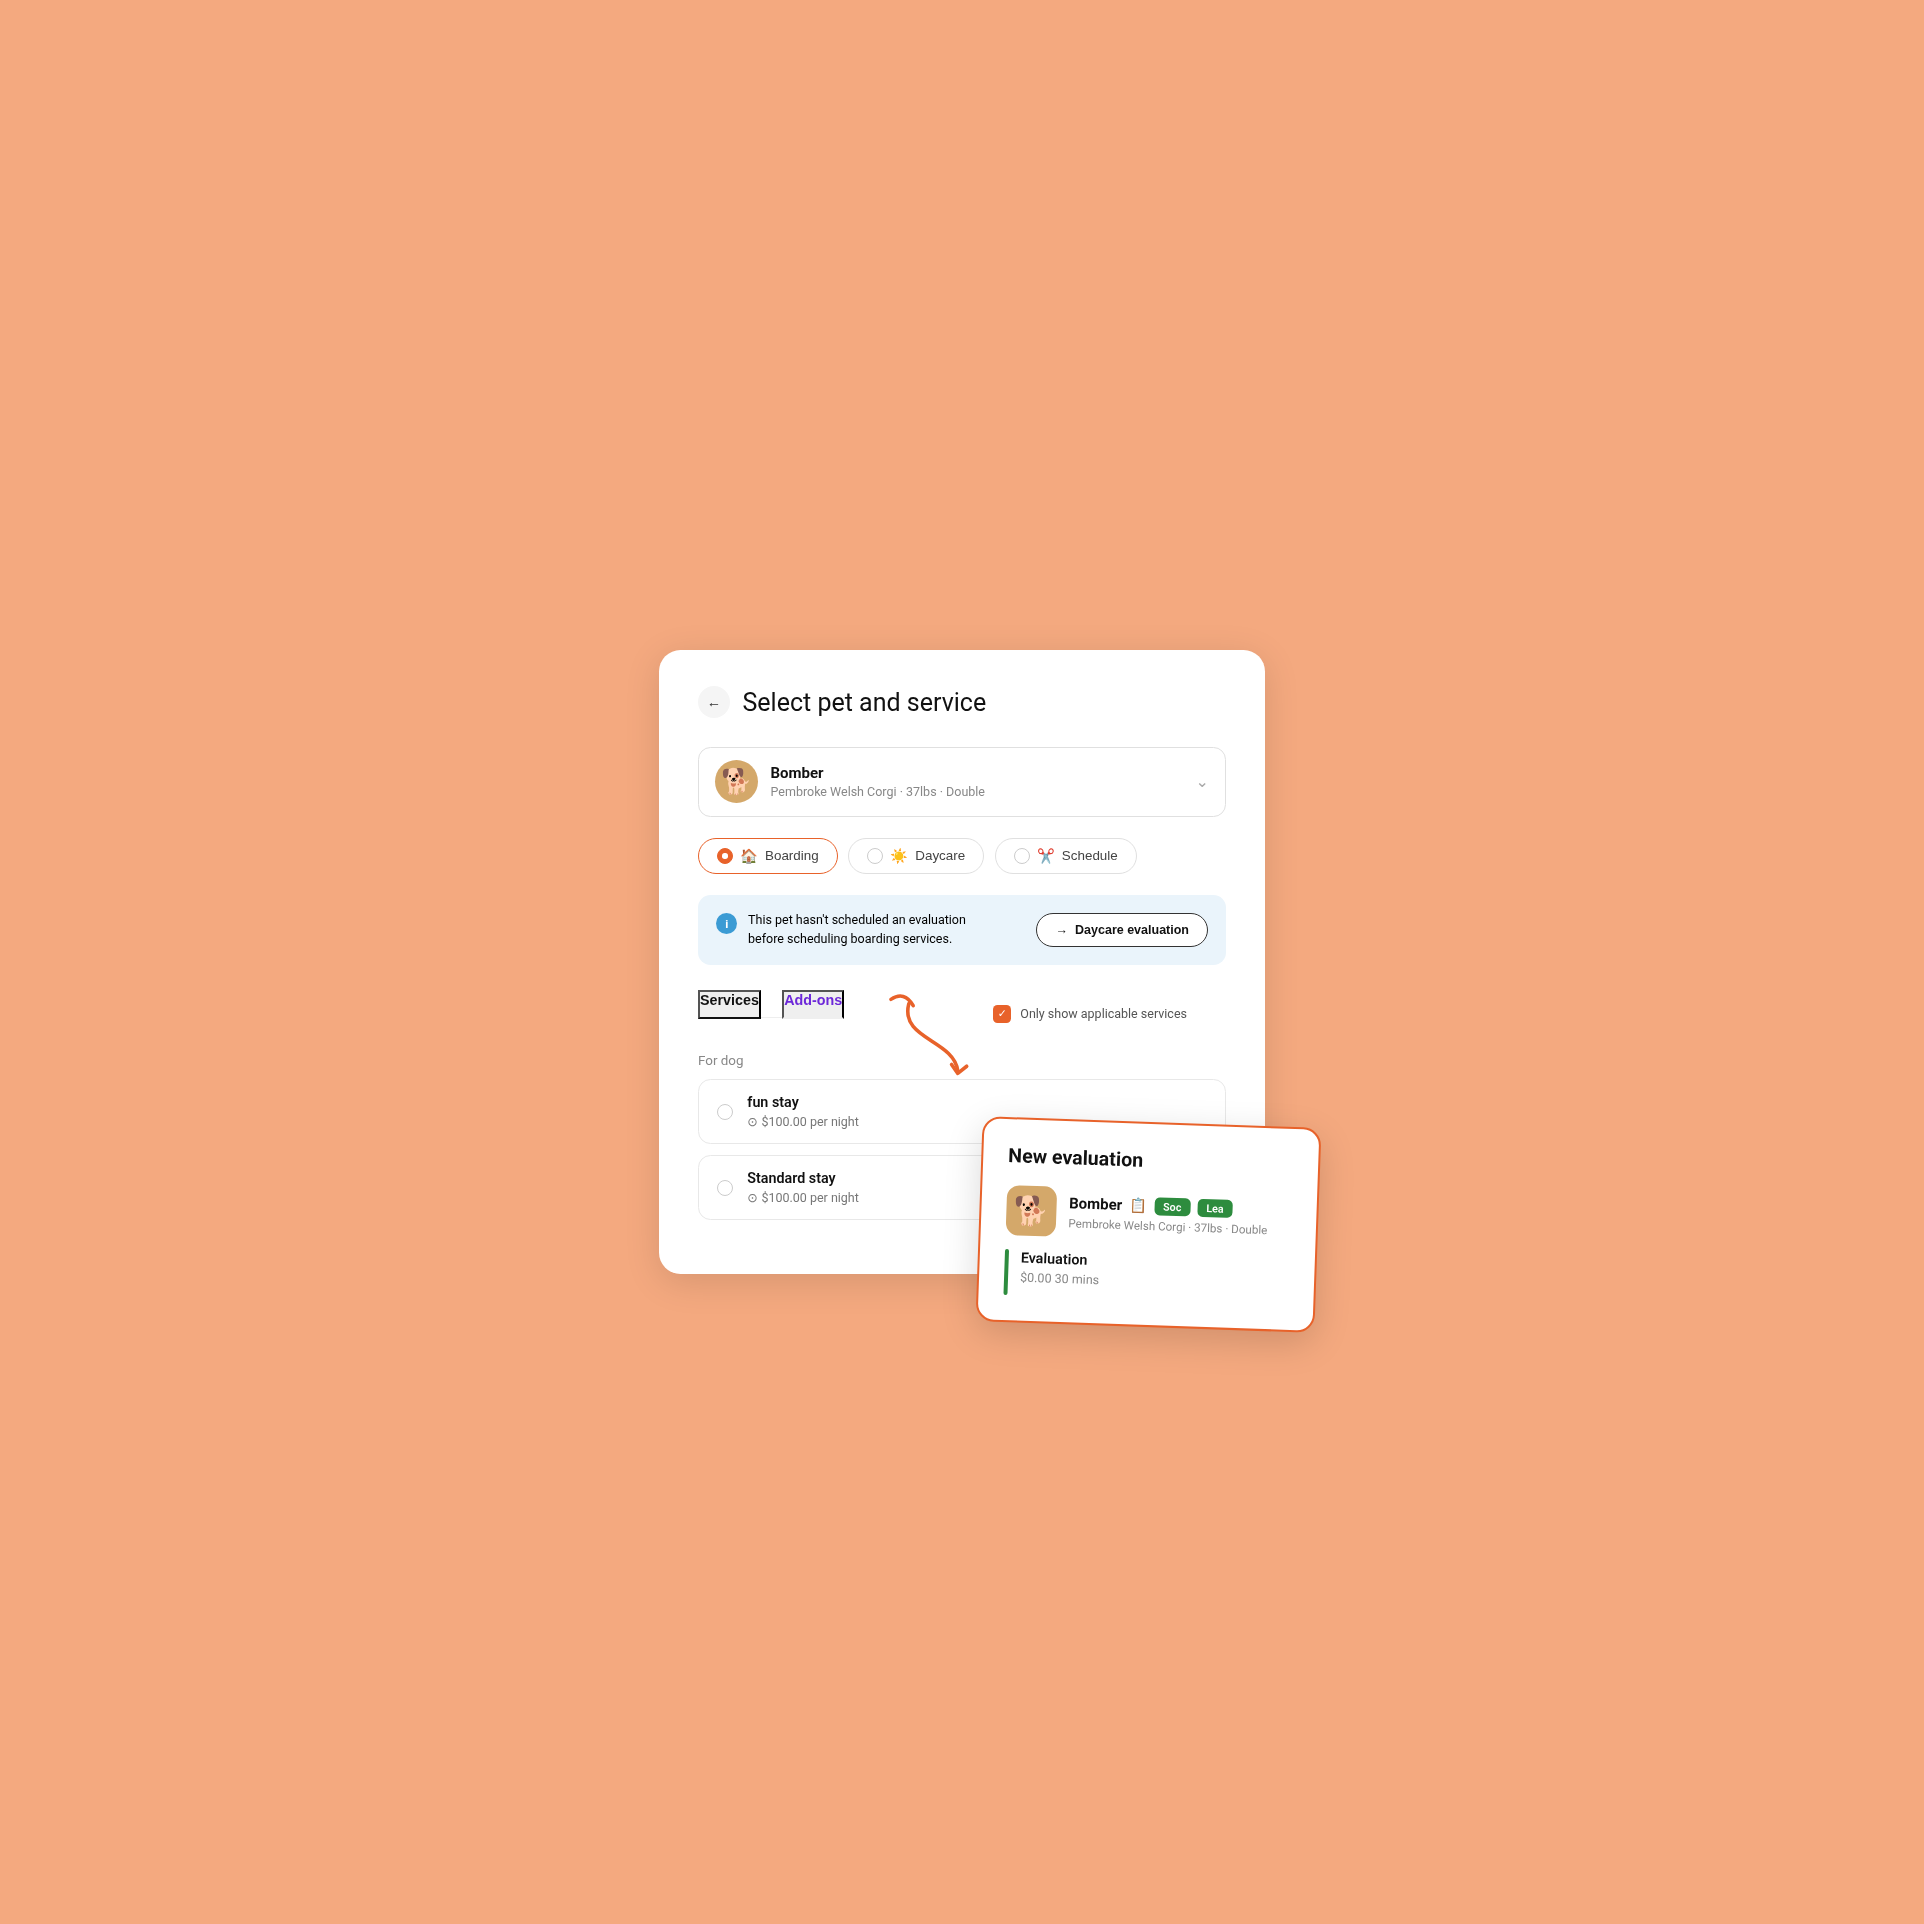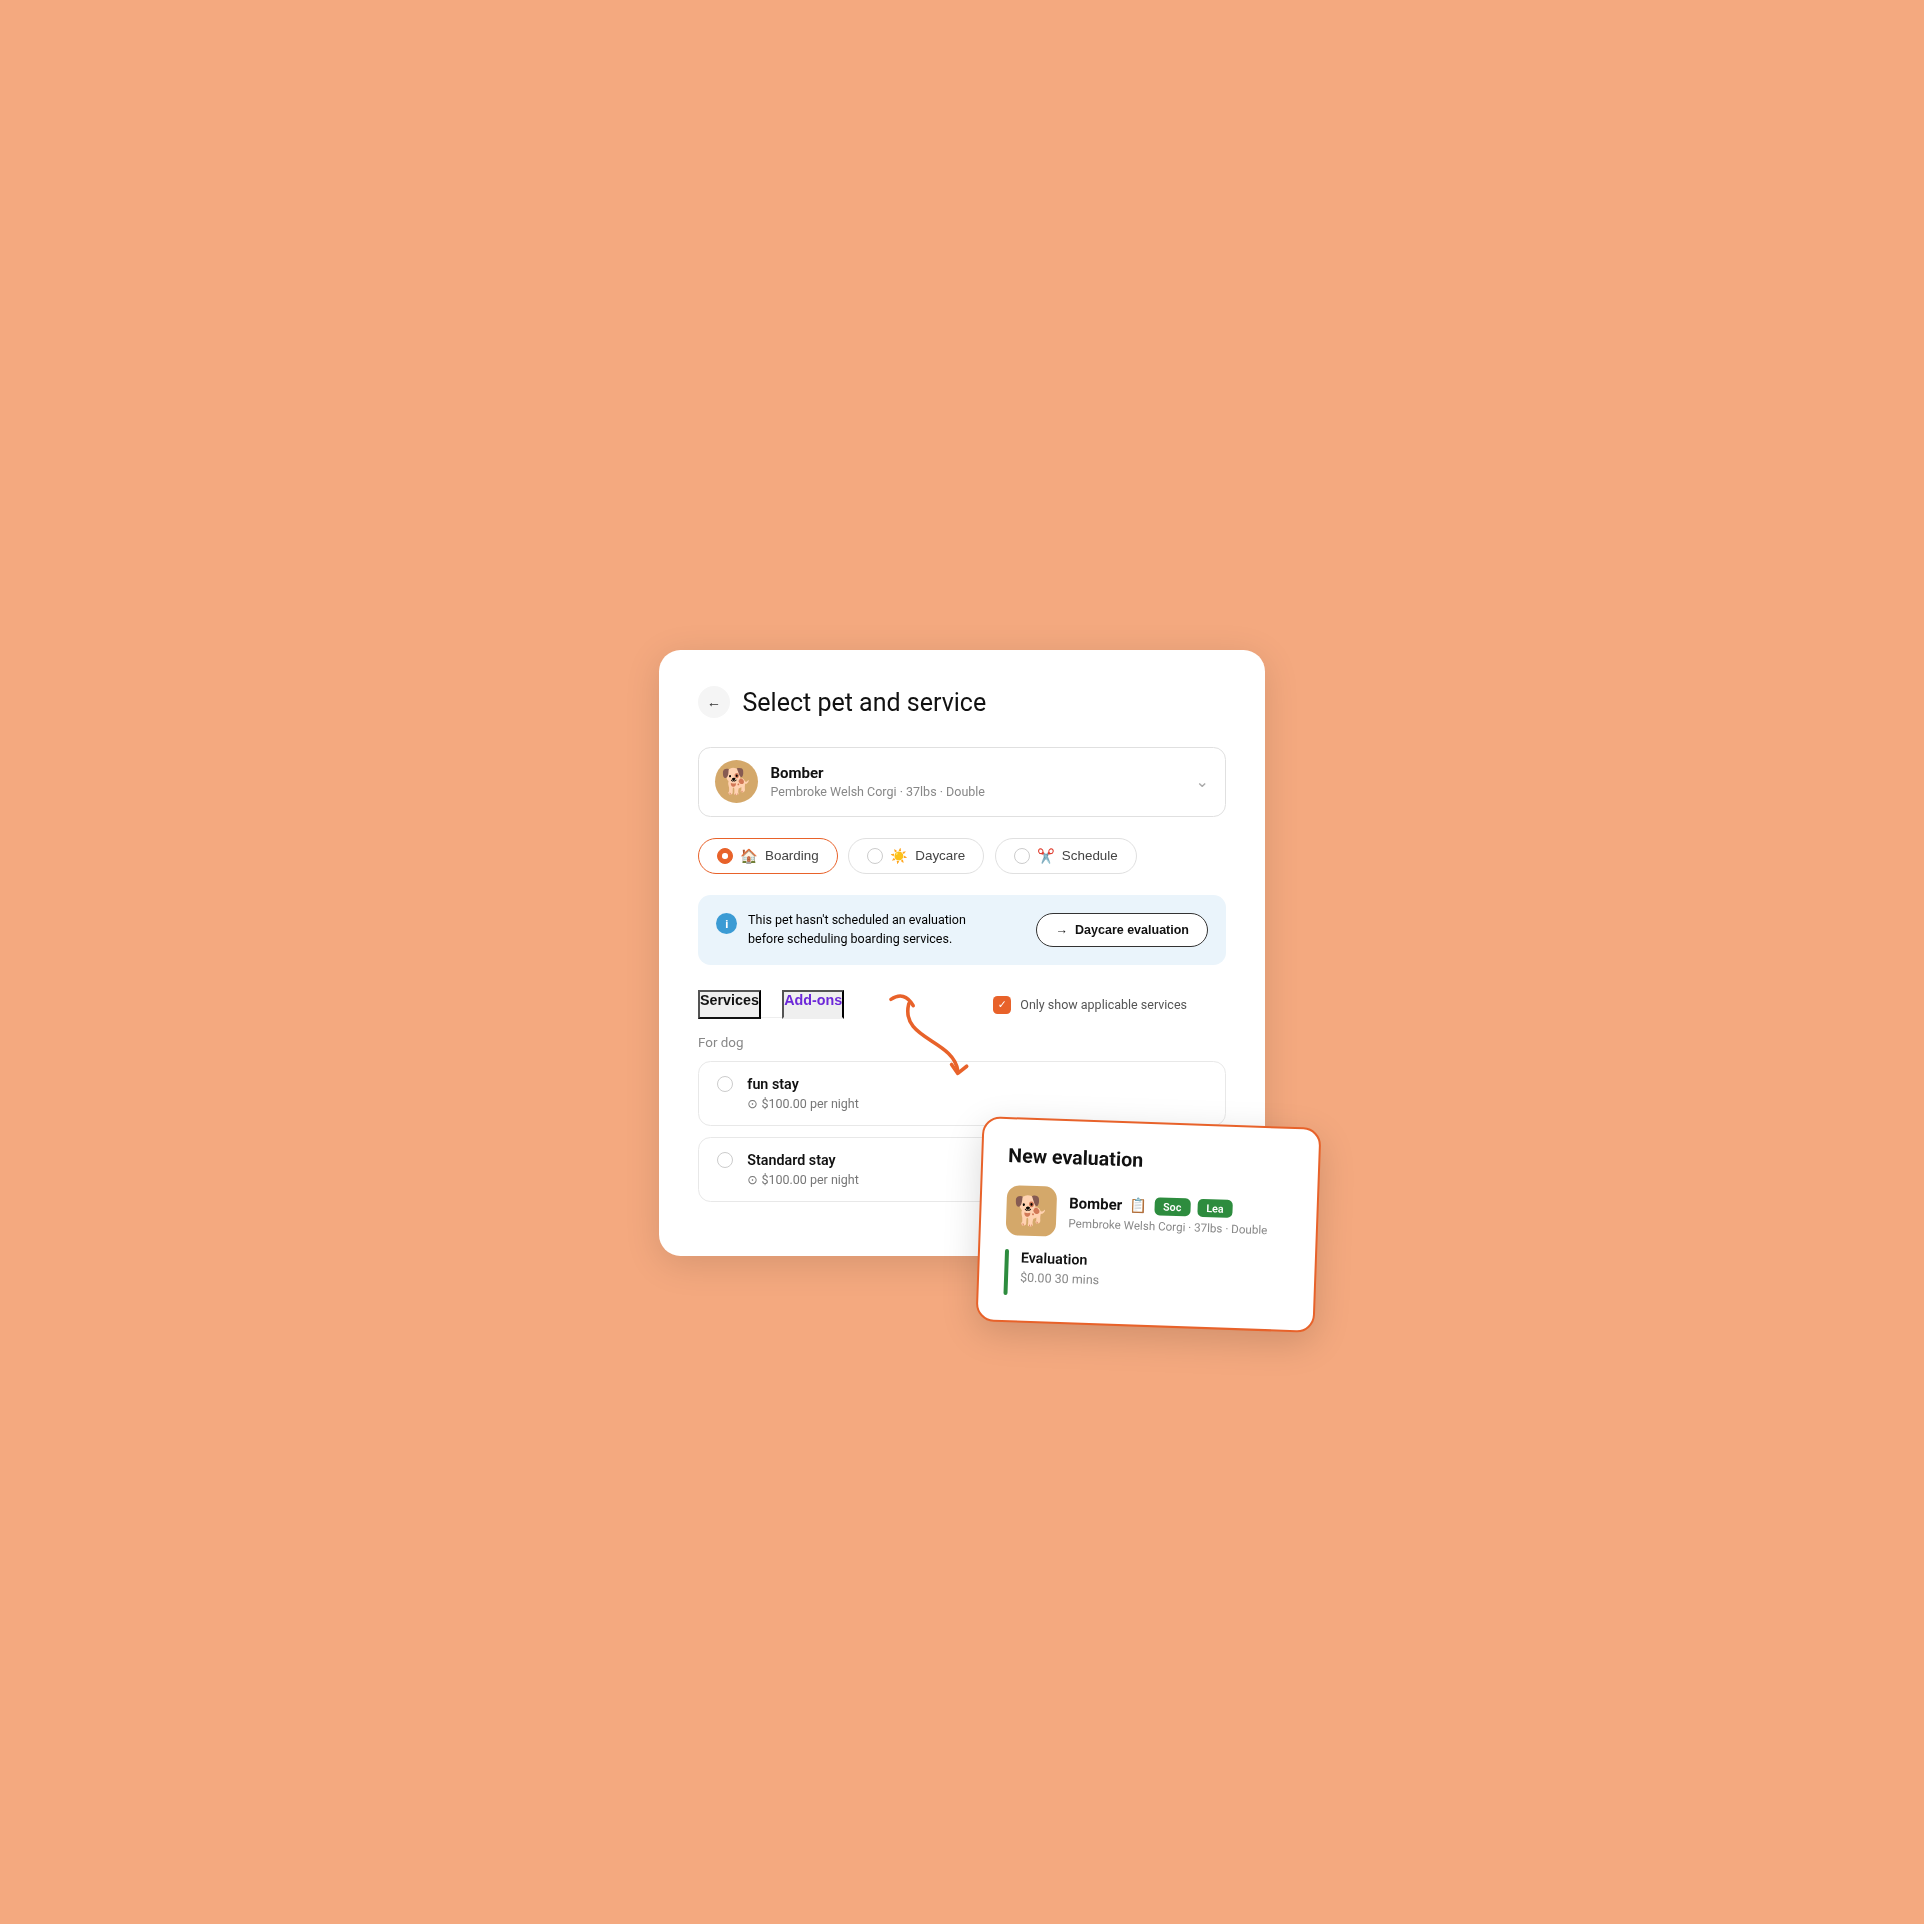--- a/index.html
+++ b/index.html
@@ -212,21 +212,21 @@
       align-items: center;
       gap: 7.1px;
       white-space: nowrap;
       flex-shrink: 0;
     }
 
     
     .section-tabs {
       display: flex;
       gap: 21.4px;
-      margin-bottom: 1px;
+      margin-bottom: 19px;
       border-bottom: 1.3px solid #eee;
       padding-bottom: 0;
     }
 
     .section-tab {
       font-size: 14.3px;
       font-weight: 600;
       color: #6d28d9;
       cursor: pointer;
       padding-bottom: 9px;
@@ -279,21 +279,21 @@
       color: #888;
       margin-bottom: 10.7px;
     }
 
     
     .service-item {
       border: 1.3px solid #e8e8e8;
       border-radius: 12.5px;
       padding: 14.3px 18px;
       display: flex;
-      align-items: flex-start;
+      align-items: center;
       gap: 14.3px;
       margin-bottom: 10.7px;
       cursor: pointer;
       background: #fff;
     }
 
     .service-item-info {
       flex: 1;
     }
 

